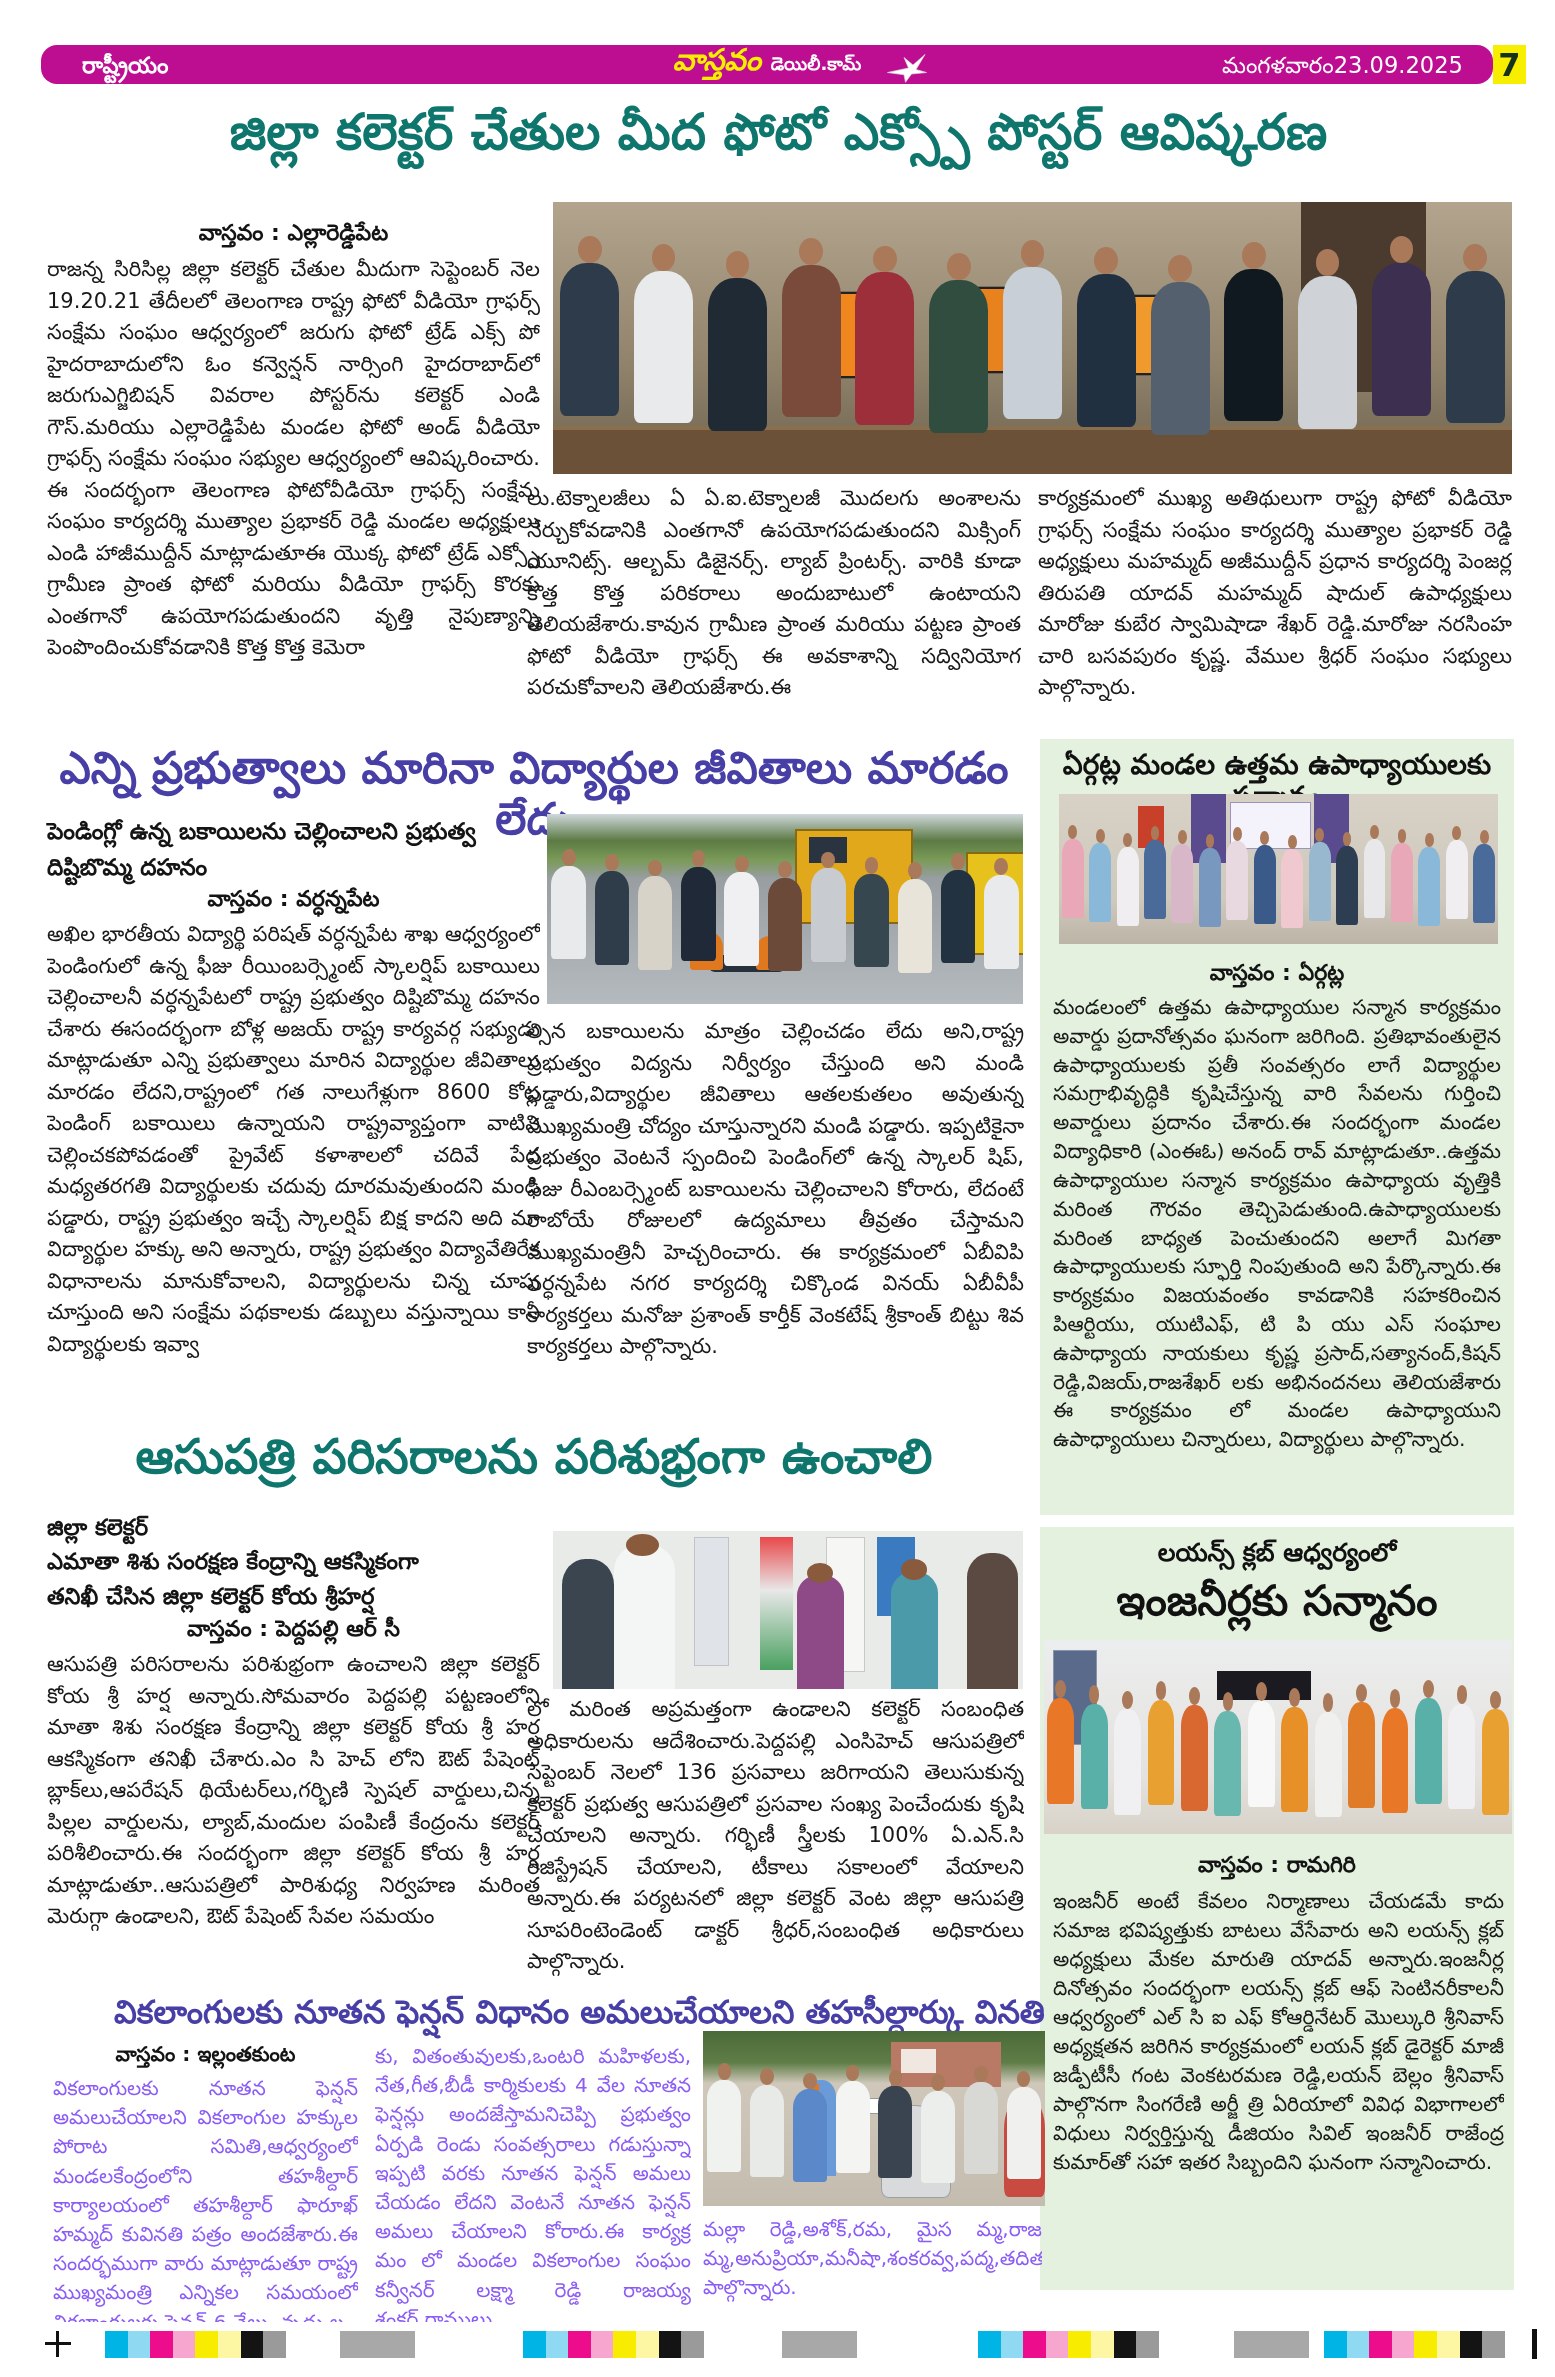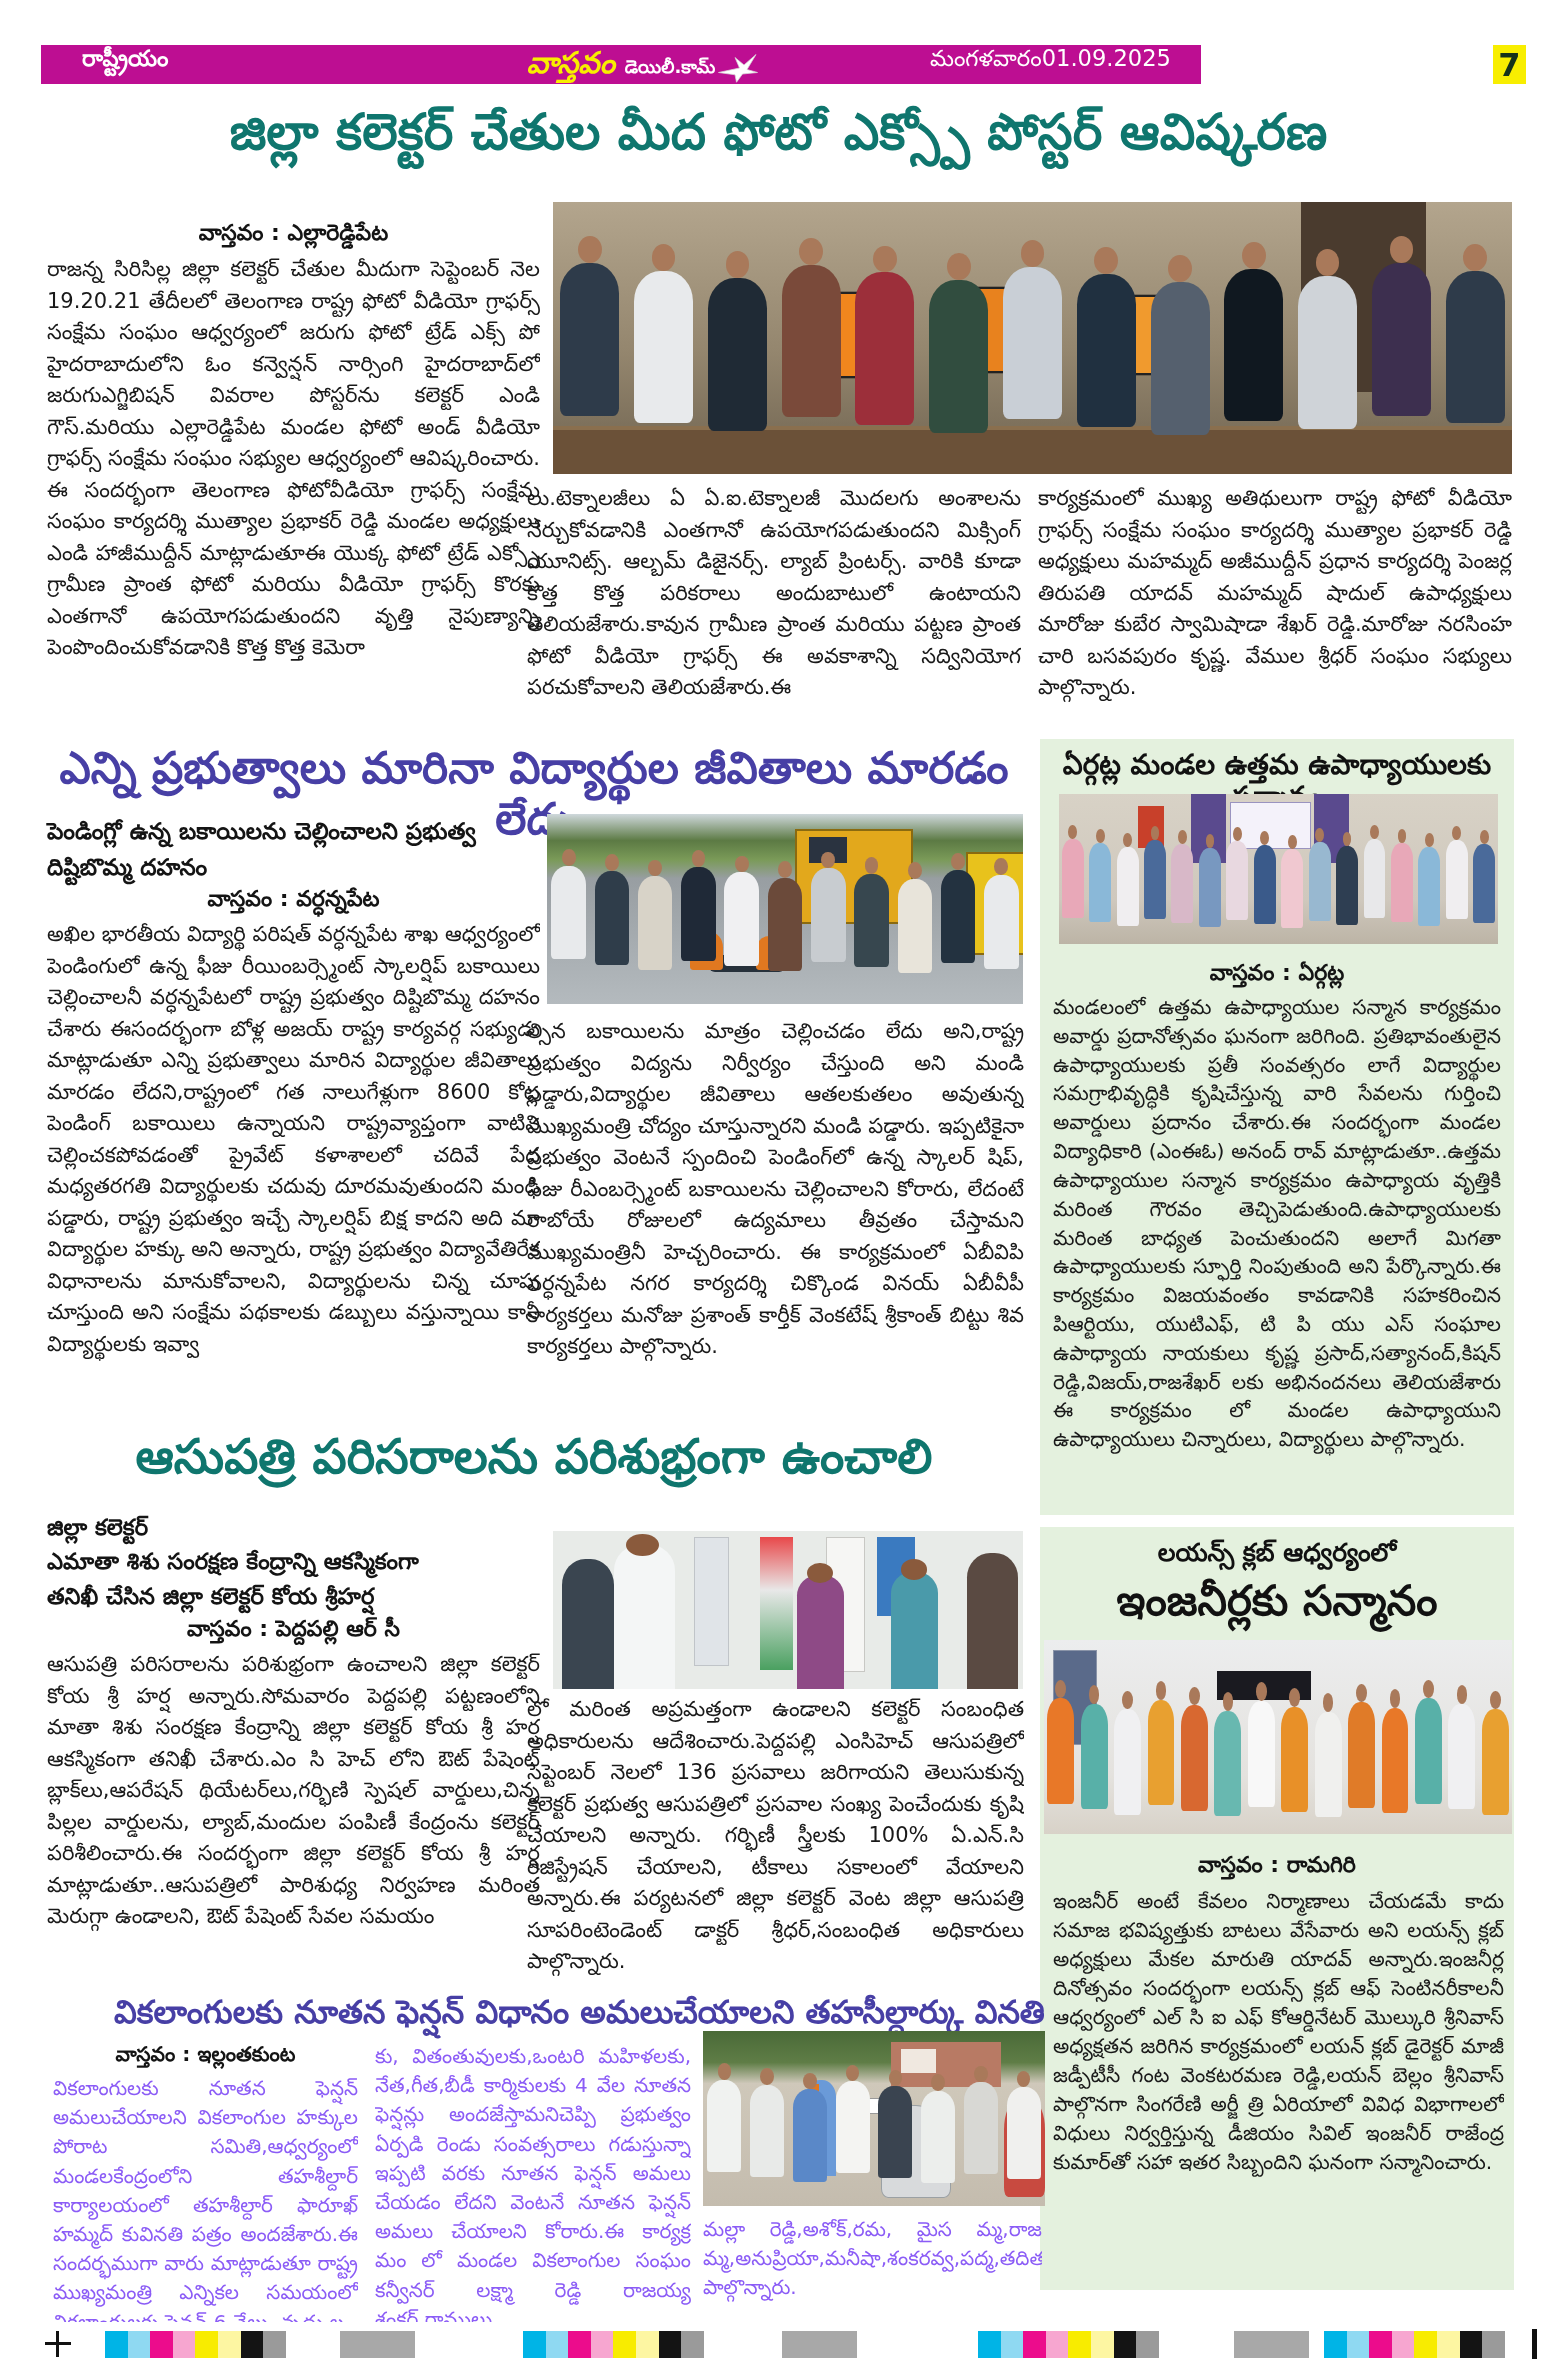--- a/index.html
+++ b/index.html
@@ -1,19 +1,19 @@
 <!DOCTYPE html>
 <html style="font-size:12px"><head>
 <meta charset="utf-8">
 <style>
   html,body{margin:0;padding:0;background:#ffffff;}
   body{width:1555px;height:2377px;position:relative;font-family:"DejaVu Sans",sans-serif;color:#141414;}
   .abs{position:absolute;}
   
-  .masthead{left:41px;top:45px;width:1160px;height:39px;background:#bd0e92;display:flex;align-items:flex-start;}
+  .masthead{left:41px;top:45px;width:1452px;height:39px;background:#bd0e92;display:flex;align-items:flex-end;border-radius:16px;}
   .mh-section{color:#ffffff;font-size:22.6px;font-weight:bold;margin-left:41px;}
   .mh-center{position:absolute;left:0;right:0;text-align:center;}
   .mh-paper{color:#f8ee00;font-size:30px;font-weight:bold;font-style:italic;}
   .mh-suffix{color:#ffffff;font-size:18px;font-weight:bold;margin-left:6px;}
   .mh-date{position:absolute;right:30px;color:#ffffff;font-size:22.6px;}
   .pagebox{left:1493px;top:45px;width:33px;height:39px;background:#f8ee00;display:flex;align-items:center;justify-content:center;font-size:32px;font-weight:bold;color:#16321a;}
   .dove{position:absolute;left:58%;top:4.5px;}
   
   .hl{font-weight:bold;text-align:center;line-height:1.15;}
   .hl-red{color:#0f766e;}
@@ -45,21 +45,21 @@
   <span class="mh-section">రాష్ట్రీయం</span>
   <div class="mh-center">
     <span class="mh-paper">వాస్తవం</span>
     <span class="mh-suffix">డెయిలీ.కామ్</span>
   </div>
   <span class="dove">
     <svg width="45" height="33" viewBox="0 0 60 44">
         <path d="M6 30 L34 24 L28 10 L40 20 L56 6 L44 26 L58 30 L38 32 L30 43 L28 33 Z" fill="#ffffff" stroke="#d8d8d8" stroke-width="1"></path>
       </svg>
   </span>
-  <span class="mh-date">మంగళవారం01.09.2025</span>
+  <span class="mh-date">మంగళవారం23.09.2025</span>
 </div>
 <div class="abs pagebox">7</div>
 
 <div class="abs hl hl-red" style="left:45px;top:104px;width:1467px;font-size:50px;">జిల్లా కలెక్టర్ చేతుల మీద ఫోటో ఎక్స్పో పోస్టర్ ఆవిష్కరణ</div>
 
 <div class="abs dateline" style="left:47px;top:220px;width:493px;">వాస్తవం : ఎల్లారెడ్డిపేట</div>
 <div class="abs bodytxt" style="left:47px;top:254px;width:493px;height:472px;overflow:hidden;">రాజన్న సిరిసిల్ల జిల్లా కలెక్టర్ చేతుల మీదుగా సెప్టెంబర్ నెల 19.20.21 తేదీలలో తెలంగాణ రాష్ట్ర ఫోటో వీడియో గ్రాఫర్స్ సంక్షేమ సంఘం ఆధ్వర్యంలో జరుగు ఫోటో ట్రేడ్ ఎక్స్ పో హైదరాబాదులోని ఓం కన్వెన్షన్ నార్సింగి హైదరాబాద్‌లో జరుగుఎగ్జిబిషన్ వివరాల పోస్టర్‌ను కలెక్టర్ ఎండి గౌస్.మరియు ఎల్లారెడ్డిపేట మండల ఫోటో అండ్ వీడియో గ్రాఫర్స్ సంక్షేమ సంఘం సభ్యుల ఆధ్వర్యంలో ఆవిష్కరించారు. ఈ సందర్భంగా తెలంగాణ ఫోటోవీడియో గ్రాఫర్స్ సంక్షేమ సంఘం కార్యదర్శి ముత్యాల ప్రభాకర్ రెడ్డి మండల అధ్యక్షులు ఎండి హాజీముద్దీన్ మాట్లాడుతూఈ యొక్క ఫోటో ట్రేడ్ ఎక్స్పో గ్రామీణ ప్రాంత ఫోటో మరియు వీడియో గ్రాఫర్స్ కొరకు ఎంతగానో ఉపయోగపడుతుందని వృత్తి నైపుణ్యాన్ని పెంపొందించుకోవడానికి కొత్త కొత్త కెమెరా</div>
 
 <div class="photo" style="left:553px;top:202px;width:959px;height:272px;background:linear-gradient(#b3a58d 0%,#94866e 55%,#6f6350 100%);">
   <div class="pa" style="left:78%;top:0;width:13%;height:70%;background:#4a3b2e;"></div>

